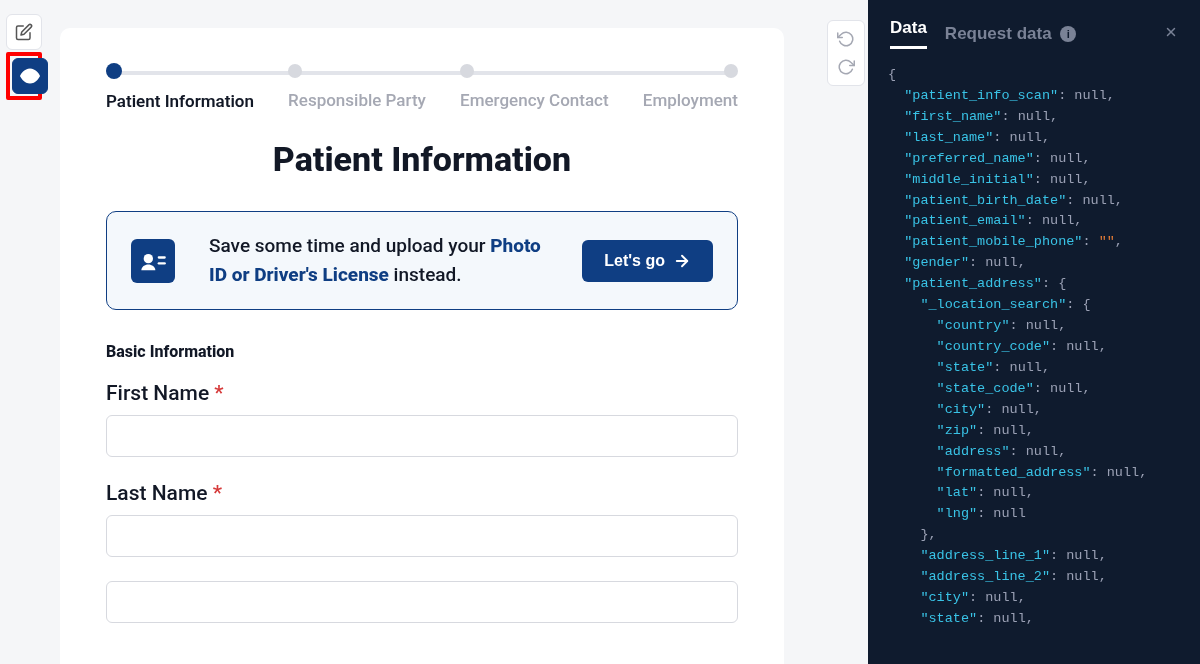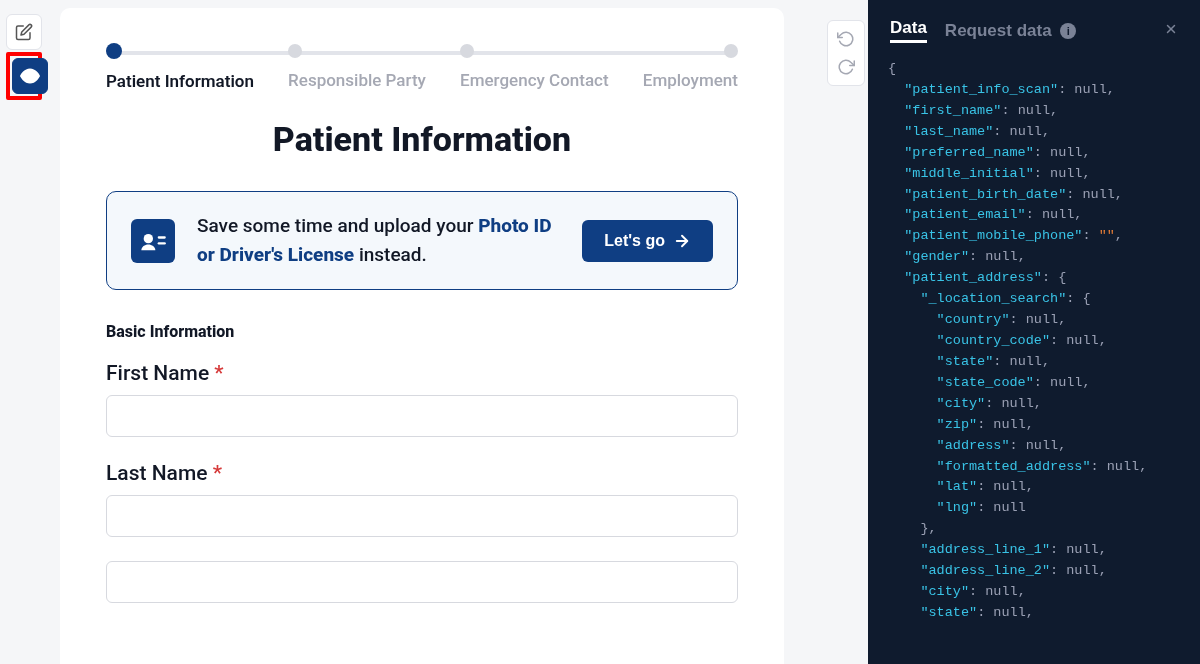--- a/index.html
+++ b/index.html
@@ -9,21 +9,21 @@
   
   .tool-rail { width: 48px; padding: 14px 6px; display: flex; flex-direction: column; gap: 4px; }
   .tool-btn { width: 36px; height: 36px; display: flex; align-items: center; justify-content: center; border: 1px solid #e2e4ea; border-radius: 6px; background: #fff; cursor: pointer; }
   .tool-btn svg { stroke: #555; }
   .tool-btn.active { background: #0f3e83; border-color: #0f3e83; }
   .tool-btn.active svg { stroke: #fff; fill:#fff; }
   .highlight-box { border: 4px solid #ff0000; padding: 2px; border-radius: 2px; margin-top: -2px;}
 
   
   .main-col { flex: 1; position: relative; overflow: hidden; }
-  .main-scroll { position: absolute; inset: 0; overflow-y: scroll; padding: 8px 40px 24px 12px; }
+  .main-scroll { position: absolute; inset: 0; overflow-y: scroll; padding: 28px 40px 24px 12px; }
   .main-scroll::-webkit-scrollbar { width: 14px; }
   .main-scroll::-webkit-scrollbar-track { background: #f0f0f0; }
   .main-scroll::-webkit-scrollbar-thumb { background: #c8c8c8; border-radius: 7px; }
   .form-card { background: #fff; border-radius: 10px; padding: 36px 46px 60px; max-width: 730px; margin: 0 auto; min-height: 900px; }
 
   
   .stepper { position: relative; margin-bottom: 28px; }
   .step-line { position: absolute; top: 7px; left: 6px; right: 6px; height: 4px; }
   .step-line-full { position: absolute; inset: 0; background: #e2e4ea; border-radius: 2px; }
   .step-labels { display: flex; justify-content: space-between; position: relative; z-index: 1;}
@@ -31,21 +31,21 @@
   .step:first-child { align-items: flex-start; }
   .step:last-child { align-items: flex-end; }
   .step-dot { width: 14px; height: 14px; background: #d7d9df; border-radius: 50%; }
   .step.active .step-dot { background: #0f3e83; width: 16px; height: 16px; margin-top:-1px; }
   .step-label { margin-top: 12px; font-size: 17px; color: #a5a8b3; font-weight: 500;}
   .step.active .step-label { color: #121826; font-weight: 600; }
 
   .page-title { font-size: 34px; font-weight: 800; color: #121826; text-align: center; margin: 8px 0 32px; }
 
   
-  .upload-banner { border: 1.5px solid #0f3e83; border-radius: 10px; padding: 20px 24px; display: flex; align-items: center; gap: 22px; background: #f4f8fc; margin-bottom: 32px; }
+  .upload-banner { border: 1.5px solid #0f3e83; border-radius: 10px; padding: 20px 24px; display: flex; align-items: center; gap: 34px; background: #f4f8fc; margin-bottom: 32px; }
   .upload-icon { width: 44px; height: 44px; background: #0f3e83; border-radius: 6px; display: flex; align-items: center; justify-content: center; flex-shrink: 0; }
   .upload-text { flex: 1; font-size: 19px; color: #121826; line-height: 1.5; font-weight: 500;}
   .upload-text b { color: #0f3e83; font-weight: 800; }
   .lets-go-btn { background: #0f3e83; color: #fff; font-weight: 700; font-size: 16px; padding: 12px 22px; border: none; border-radius: 6px; display: flex; align-items: center; gap: 8px; cursor: pointer; }
 
   .section-title { font-size: 16px; font-weight: 800; color: #121826; margin-bottom: 20px; }
 
   .field { margin-bottom: 24px; }
   .field-label { font-size: 21px; color: #121826; font-weight: 500; margin-bottom: 10px; display: block;}
   .field-label .req { color: #d63a3a; }
@@ -54,21 +54,21 @@
   
   .undo-rail { width: 44px; padding-top: 20px; display: flex; flex-direction: column; align-items: center; }
   .undo-box { border: 1px solid #e2e4ea; border-radius: 6px; background: #fff; padding: 4px; }
   .undo-btn { width: 28px; height: 28px; display: flex; align-items: center; justify-content: center; cursor: pointer; }
   .undo-btn svg { stroke: #a5a8b3; }
 
   
   .data-panel { width: 332px; background: #0f1b2e; color: #c6cbe0; display: flex; flex-direction: column; font-family: "SFMono-Regular", Consolas, "Liberation Mono", Menlo, monospace; }
   .data-tabs { display: flex; align-items: center; padding: 18px 22px 12px; gap: 18px; font-family: -apple-system, Arial, sans-serif;}
   .data-tab { font-size: 17px; font-weight: 700; color: #7a8296; cursor: pointer; }
-  .data-tab.active { color: #fff; border-bottom: 3px solid #fff; padding-bottom: 2px;}
+  .data-tab.active { color: #fff; border-bottom: 3px solid #fff; padding-bottom: 8px;}
   .data-tab .info { display: inline-flex; width:16px; height:16px; border-radius:50%; background:#7a8296; color:#0f1b2e; align-items:center; justify-content:center; font-size:11px; font-weight:900; margin-left:4px; vertical-align:middle;}
   .data-close { margin-left: auto; color: #7a8296; cursor: pointer; font-size: 18px; }
   .code-body { flex: 1; overflow-y: auto; padding: 4px 0 20px 20px; font-size: 13.5px; line-height: 1.55; }
   .code-body .line { white-space: pre; }
   .k { color: #39c3e6; } 
   .s { color: #e27b36; } 
   .n { color: #9aa0b4; } 
   .p { color: #9aa0b4; } 
   .code-body::-webkit-scrollbar { width: 10px; }
   .code-body::-webkit-scrollbar-thumb { background: #2a3750; border-radius: 5px; }

